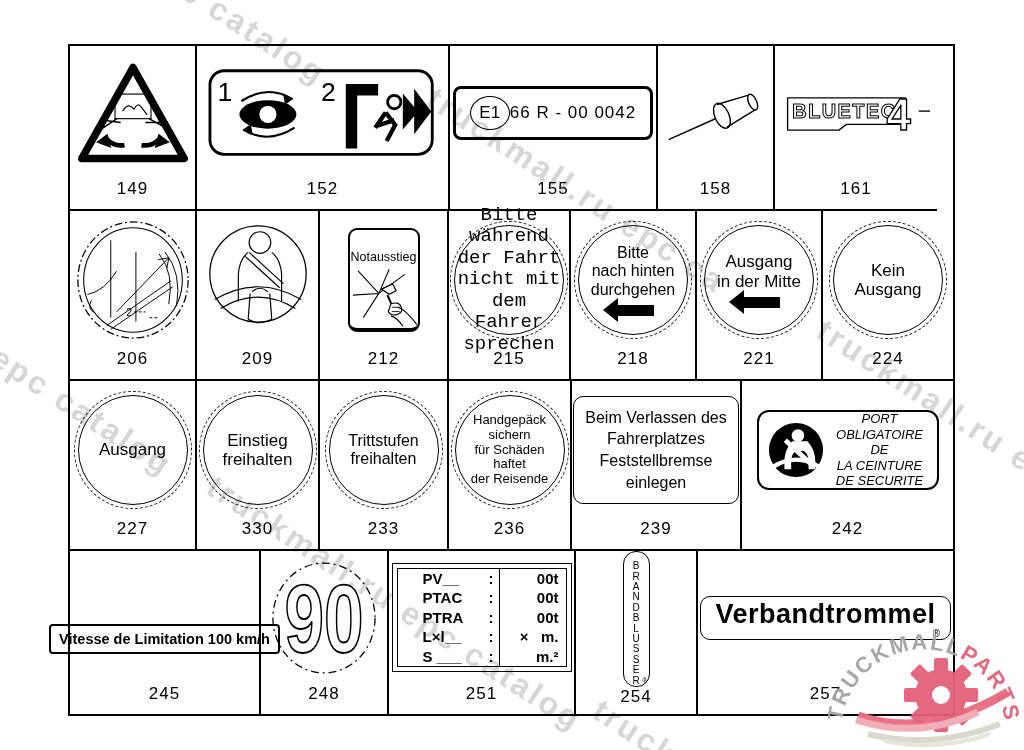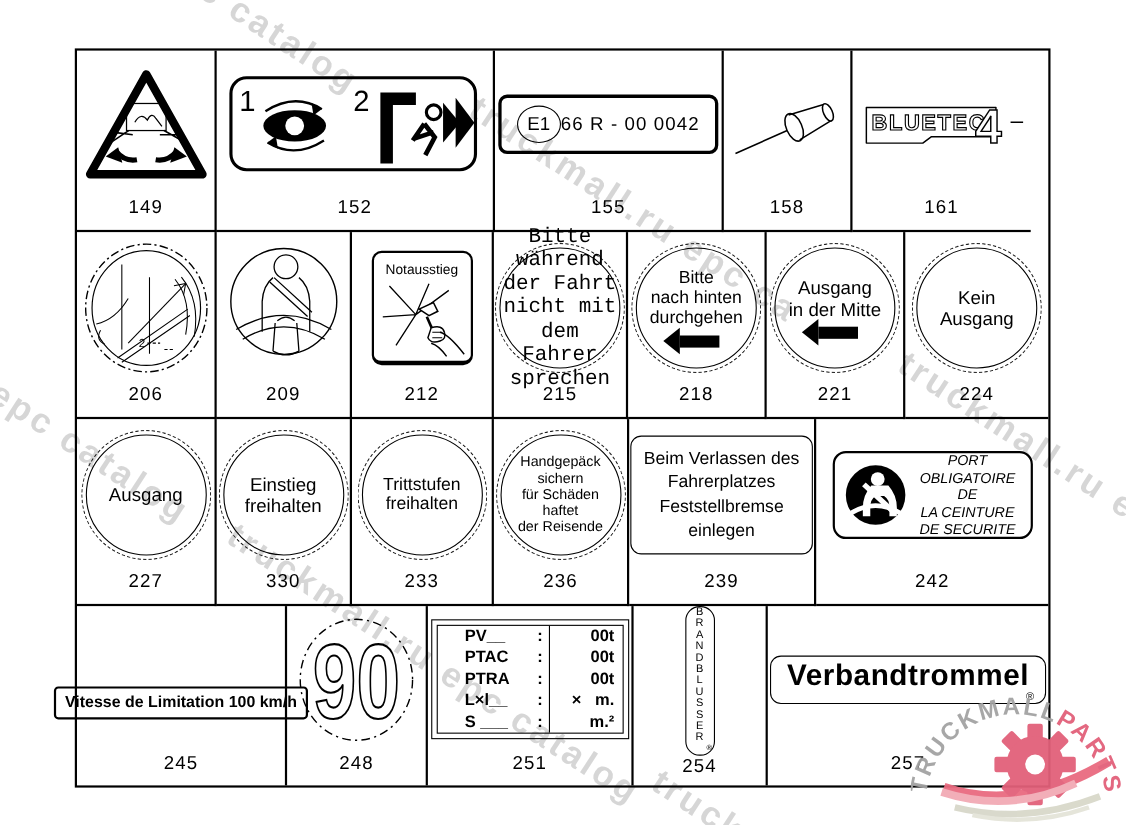--- a/index.html
+++ b/index.html
@@ -42,30 +42,30 @@
   .box245{border:2.5px solid #000;border-radius:4px;padding:5px 8px;font-weight:bold;font-size:14.5px;white-space:nowrap;margin-top:42px;}
   
   .t251{border:1.6px solid #000;padding:4px;}
   .t251-in{border:1.6px solid #000;display:flex;font-weight:bold;font-size:15px;}
   .t251-left{width:82px;display:flex;flex-direction:column;margin-left:19px;}
   .t251-lrow{display:flex;justify-content:space-between;padding:0 5px 0 6px;line-height:19.6px;}
   .t251-right{width:66px;border-left:1.6px solid #000;display:flex;flex-direction:column;}
   .t251-v{text-align:right;padding-right:7px;line-height:19.6px;}
   
   .pill{box-sizing:border-box;width:27px;height:136px;border:1.4px solid #000;border-radius:13px;
-        display:flex;align-items:flex-start;justify-content:center;position:relative;}
+        display:flex;align-items:flex-end;justify-content:center;position:relative;}
   .pill-text{width:11px;font-size:10px;line-height:10.4px;word-break:break-all;text-align:center;}
   .pill-reg{position:absolute;right:1px;bottom:2px;font-size:7px;}
   
   .box257{position:relative;border:1.6px solid #000;border-radius:10px;padding:2px 14px 9px;
           font-weight:bold;font-size:27px;letter-spacing:.5px;}
   .box257 .reg{position:absolute;right:9px;bottom:0px;font-size:10px;font-weight:normal;}
   
-  .box212{box-sizing:border-box;width:92px;height:104px;border:2.5px solid #000;border-bottom-width:4px;
-          border-radius:9px;display:flex;flex-direction:column;align-items:center;padding-top:8px;}
+  .box212{box-sizing:border-box;width:72px;height:104px;border:2.5px solid #000;border-bottom-width:4px;
+          border-radius:9px;display:flex;flex-direction:column;align-items:center;padding-top:20px;}
   .box212 .ttl{font-size:12.5px;}
   .logo{position:absolute;left:828px;top:598px;z-index:3;opacity:.95;pointer-events:none;}
 </style>
 </head>
 <body>
 
 <div class="sheet">
 
   <div class="wm" style="left:158px;top:-52px;">epc catalog</div>
   <div class="wm" style="left:440px;top:80px;">truckmall.ru epc ca</div>

